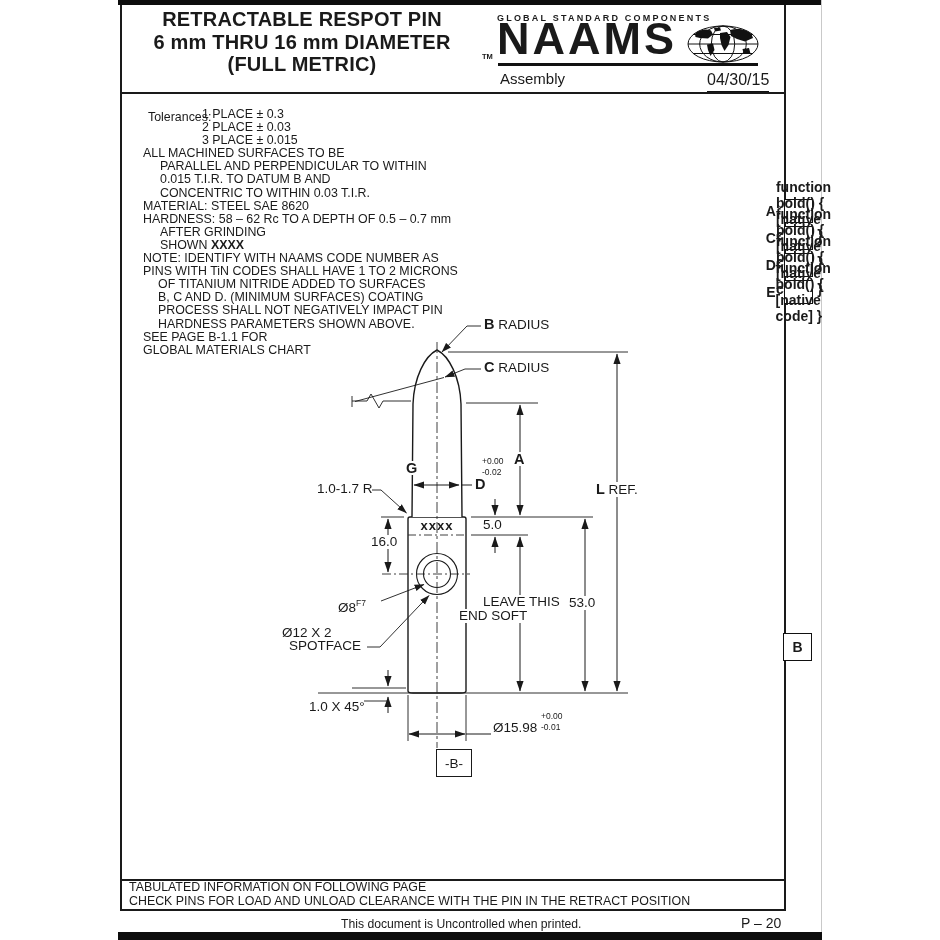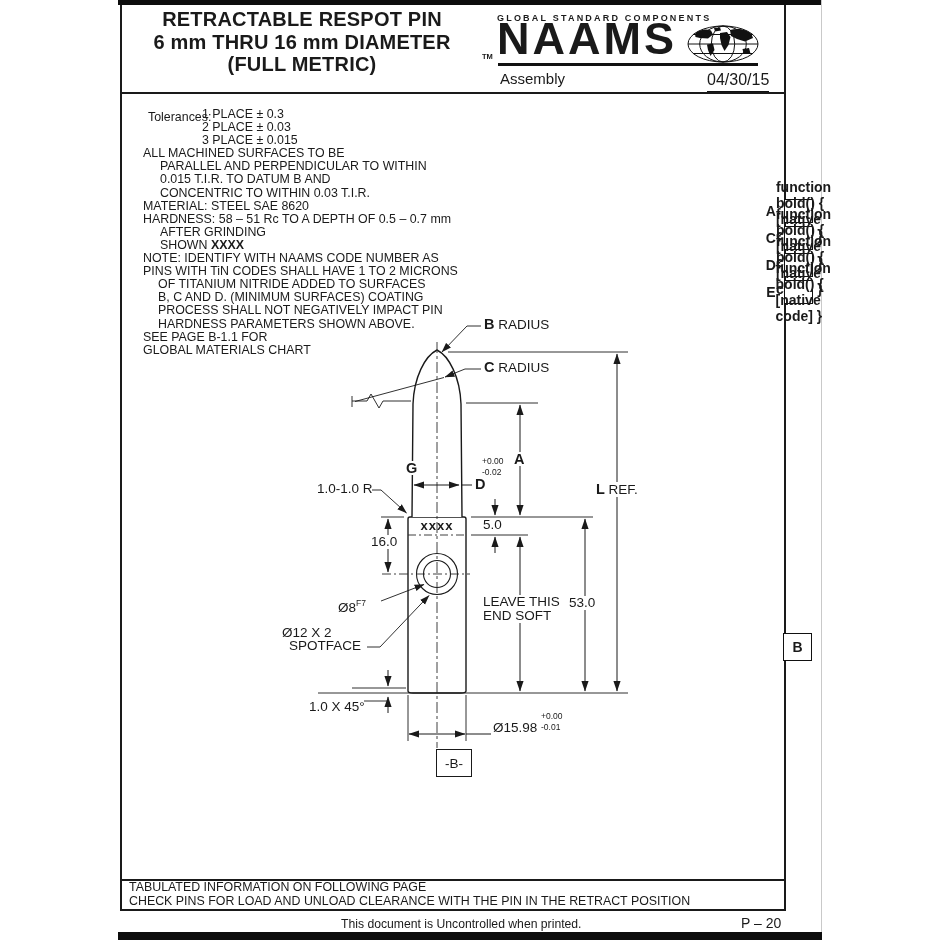--- a/index.html
+++ b/index.html
@@ -101,21 +101,21 @@
   <div class="notes">
 
   <div class="nline" style="padding-left: 59px;"><span>1 PLACE ± 0.3</span></div>
       <div class="nline" style="padding-left: 59px;"><span>2 PLACE ± 0.03</span></div>
       <div class="nline" style="padding-left: 59px;"><span>3 PLACE ± 0.015</span></div>
       <div class="nline" style="padding-left: 0px;"><span>ALL MACHINED SURFACES TO BE</span></div>
       <div class="nline" style="padding-left: 17px;"><span>PARALLEL AND PERPENDICULAR TO WITHIN</span></div>
       <div class="nline" style="padding-left: 17px;"><span>0.015 T.I.R. TO DATUM B AND</span></div>
       <div class="nline" style="padding-left: 17px;"><span>CONCENTRIC TO WITHIN 0.03 T.I.R.</span></div>
       <div class="nline" style="padding-left: 0px;"><span>MATERIAL: STEEL SAE 8620</span></div>
-      <div class="nline" style="padding-left: 0px;"><span>HARDNESS: 58 – 51 Rc TO A DEPTH OF 0.5 – 0.7 mm</span></div>
+      <div class="nline" style="padding-left: 0px;"><span>HARDNESS: 58 – 62 Rc TO A DEPTH OF 0.5 – 0.7 mm</span></div>
       <div class="nline" style="padding-left: 17px;"><span>AFTER GRINDING</span></div>
       <div class="nline" style="padding-left: 17px;"><span>SHOWN </span><b>XXXX</b></div>
       <div class="nline" style="padding-left: 0px;"><span>NOTE: IDENTIFY WITH NAAMS CODE NUMBER AS</span></div>
       <div class="nline" style="padding-left: 0px;"><span>PINS WITH TiN CODES SHALL HAVE 1 TO 2 MICRONS</span></div>
       <div class="nline" style="padding-left: 15px;"><span>OF TITANIUM NITRIDE ADDED TO SURFACES</span></div>
       <div class="nline" style="padding-left: 15px;"><span>B, C AND D. (MINIMUM SURFACES) COATING</span></div>
       <div class="nline" style="padding-left: 15px;"><span>PROCESS SHALL NOT NEGATIVELY IMPACT PIN</span></div>
       <div class="nline" style="padding-left: 15px;"><span>HARDNESS PARAMETERS SHOWN ABOVE.</span></div>
       <div class="nline" style="padding-left: 0px;"><span>SEE PAGE B-1.1 FOR</span></div>
       <div class="nline" style="padding-left: 0px;"><span>GLOBAL MATERIALS CHART</span></div>
@@ -186,27 +186,27 @@
   </svg>
 
   <div class="fl" style="left:484px;top:317px;"><b>B</b><span> RADIUS</span></div>
   <div class="fl" style="left:484px;top:360px;"><b>C</b><span> RADIUS</span></div>
   <div class="fl wbg" style="left:404px;top:461px;font-weight:bold;font-size:14.5px;">G</div>
   <div class="tol" style="left:482px;top:457px;">+0.00</div>
   <div class="tol" style="left:482px;top:468px;">-0.02</div>
   <div class="fl" style="left:475px;top:477px;font-weight:bold;font-size:14.5px;">D</div>
   <div class="fl wbg" style="left:512px;top:452px;font-weight:bold;font-size:14.5px;">A</div>
   <div class="fl wbg" style="left:594px;top:482px;"><b>L</b><span> REF.</span></div>
-  <div class="fl" style="left:317px;top:482px;">1.0-1.0 R</div>
+  <div class="fl" style="left:317px;top:482px;">1.0-1.7 R</div>
   <div class="stamp">xxxx</div>
   <div class="fl" style="left:483px;top:518px;">5.0</div>
   <div class="fl wbg" style="left:369px;top:535px;">16.0</div>
   <div class="fl wbg" style="left:567px;top:596px;">53.0</div>
   <div class="fl wbg" style="left:481px;top:595px;">LEAVE THIS</div>
-  <div class="fl wbg" style="left:481px;top:609px;">END SOFT</div>
+  <div class="fl wbg" style="left:457px;top:609px;">END SOFT</div>
   <div class="fl" style="left:338px;top:596px;"><span>Ø8</span><span class="sup">F7</span></div>
   <div class="fl" style="left:282px;top:626px;">Ø12 X 2</div>
   <div class="fl" style="left:289px;top:639px;">SPOTFACE</div>
   <div class="fl" style="left:309px;top:700px;">1.0 X 45°</div>
   <div class="fl" style="left:493px;top:721px;">Ø15.98</div>
   <div class="tol" style="left:541px;top:712px;">+0.00</div>
   <div class="tol" style="left:541px;top:723px;">-0.01</div>
   <div class="datumbox">-B-</div>
 
   <div class="zones-top">

